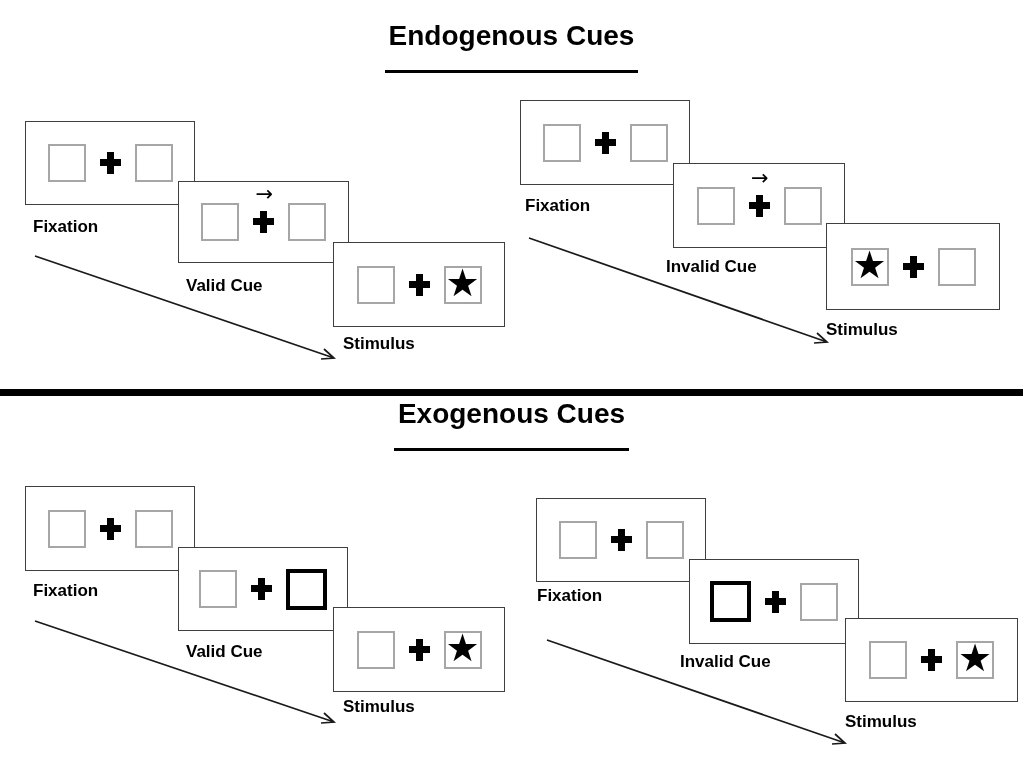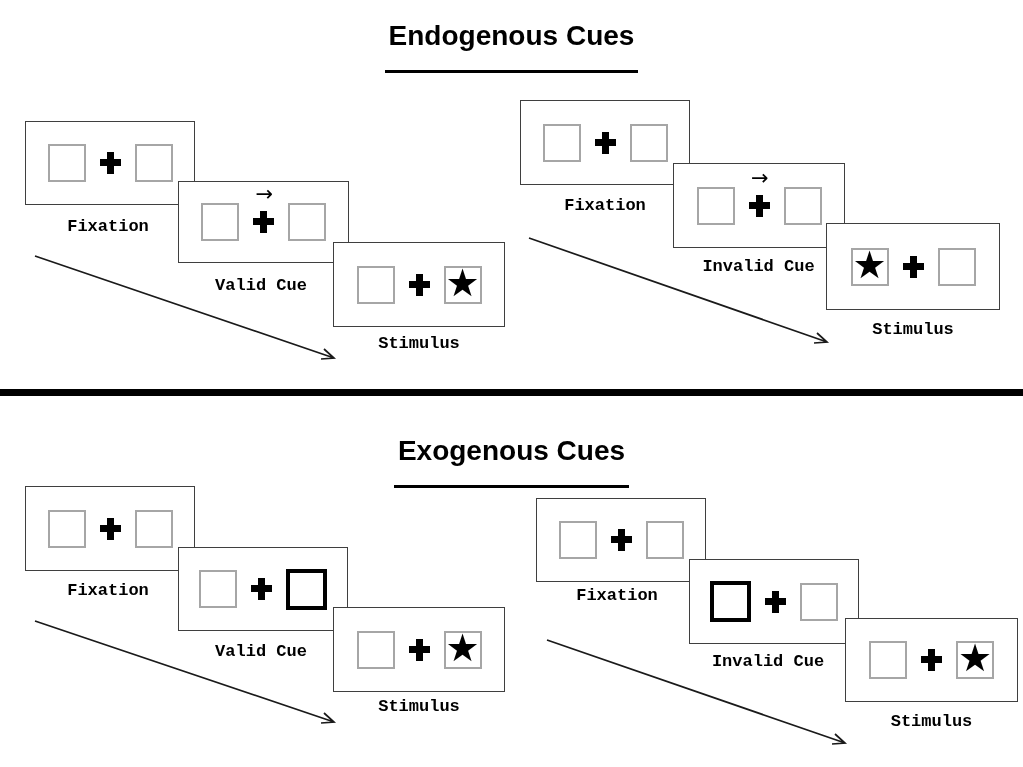--- a/index.html
+++ b/index.html
@@ -67,25 +67,24 @@
     left: 50%; top: -27px;
     transform: translateX(-46%);
     font-family: "DejaVu Sans", sans-serif;
     font-size: 21px;
     line-height: 1;
     color: #000;
     white-space: nowrap;
   }
   .plabel {
     position: absolute;
-    text-align: center;
+    text-align: left;
     font-size: 17px;
     font-weight: bold;
     line-height: 1.2;
-    font-family: Liberation Mono, monospace;
   }
   .divider {
     position: absolute;
     left: 0; top: 389px;
     width: 100%; height: 7px;
     background: #000;
   }
   .arrow-svg { position: absolute; overflow: visible; z-index: 0; }
   .arrow-svg path { stroke: #1a1a1a; stroke-width: 1.7; fill: none; }
   .z1 { z-index: 1; } .z2 { z-index: 2; } .z3 { z-index: 3; }
@@ -160,21 +159,21 @@
     </span>
   <span class="plus-wrap">
       <span class="plus"></span>
     </span>
   <span class="sq"></span>
 </div>
 <div class="plabel" style="left:826px;top:320px;width:174px;">Stimulus</div>
 
 <div class="divider"></div>
 
-<div class="section-title" style="top:435px;">
+<div class="section-title" style="top:398px;">
   <span>Exogenous Cues</span>
 </div>
 
 <svg class="arrow-svg" style="left:30px;top:615px;" width="315" height="118">
   <path d="M5 6 L304 107 M291 108 L304 107 L294 98"></path>
 </svg>
 
 <div class="panel z1" style="left:25px;top:486px;width:170px;height:85px;">
   <span class="sq"></span>
   <span class="plus-wrap">

